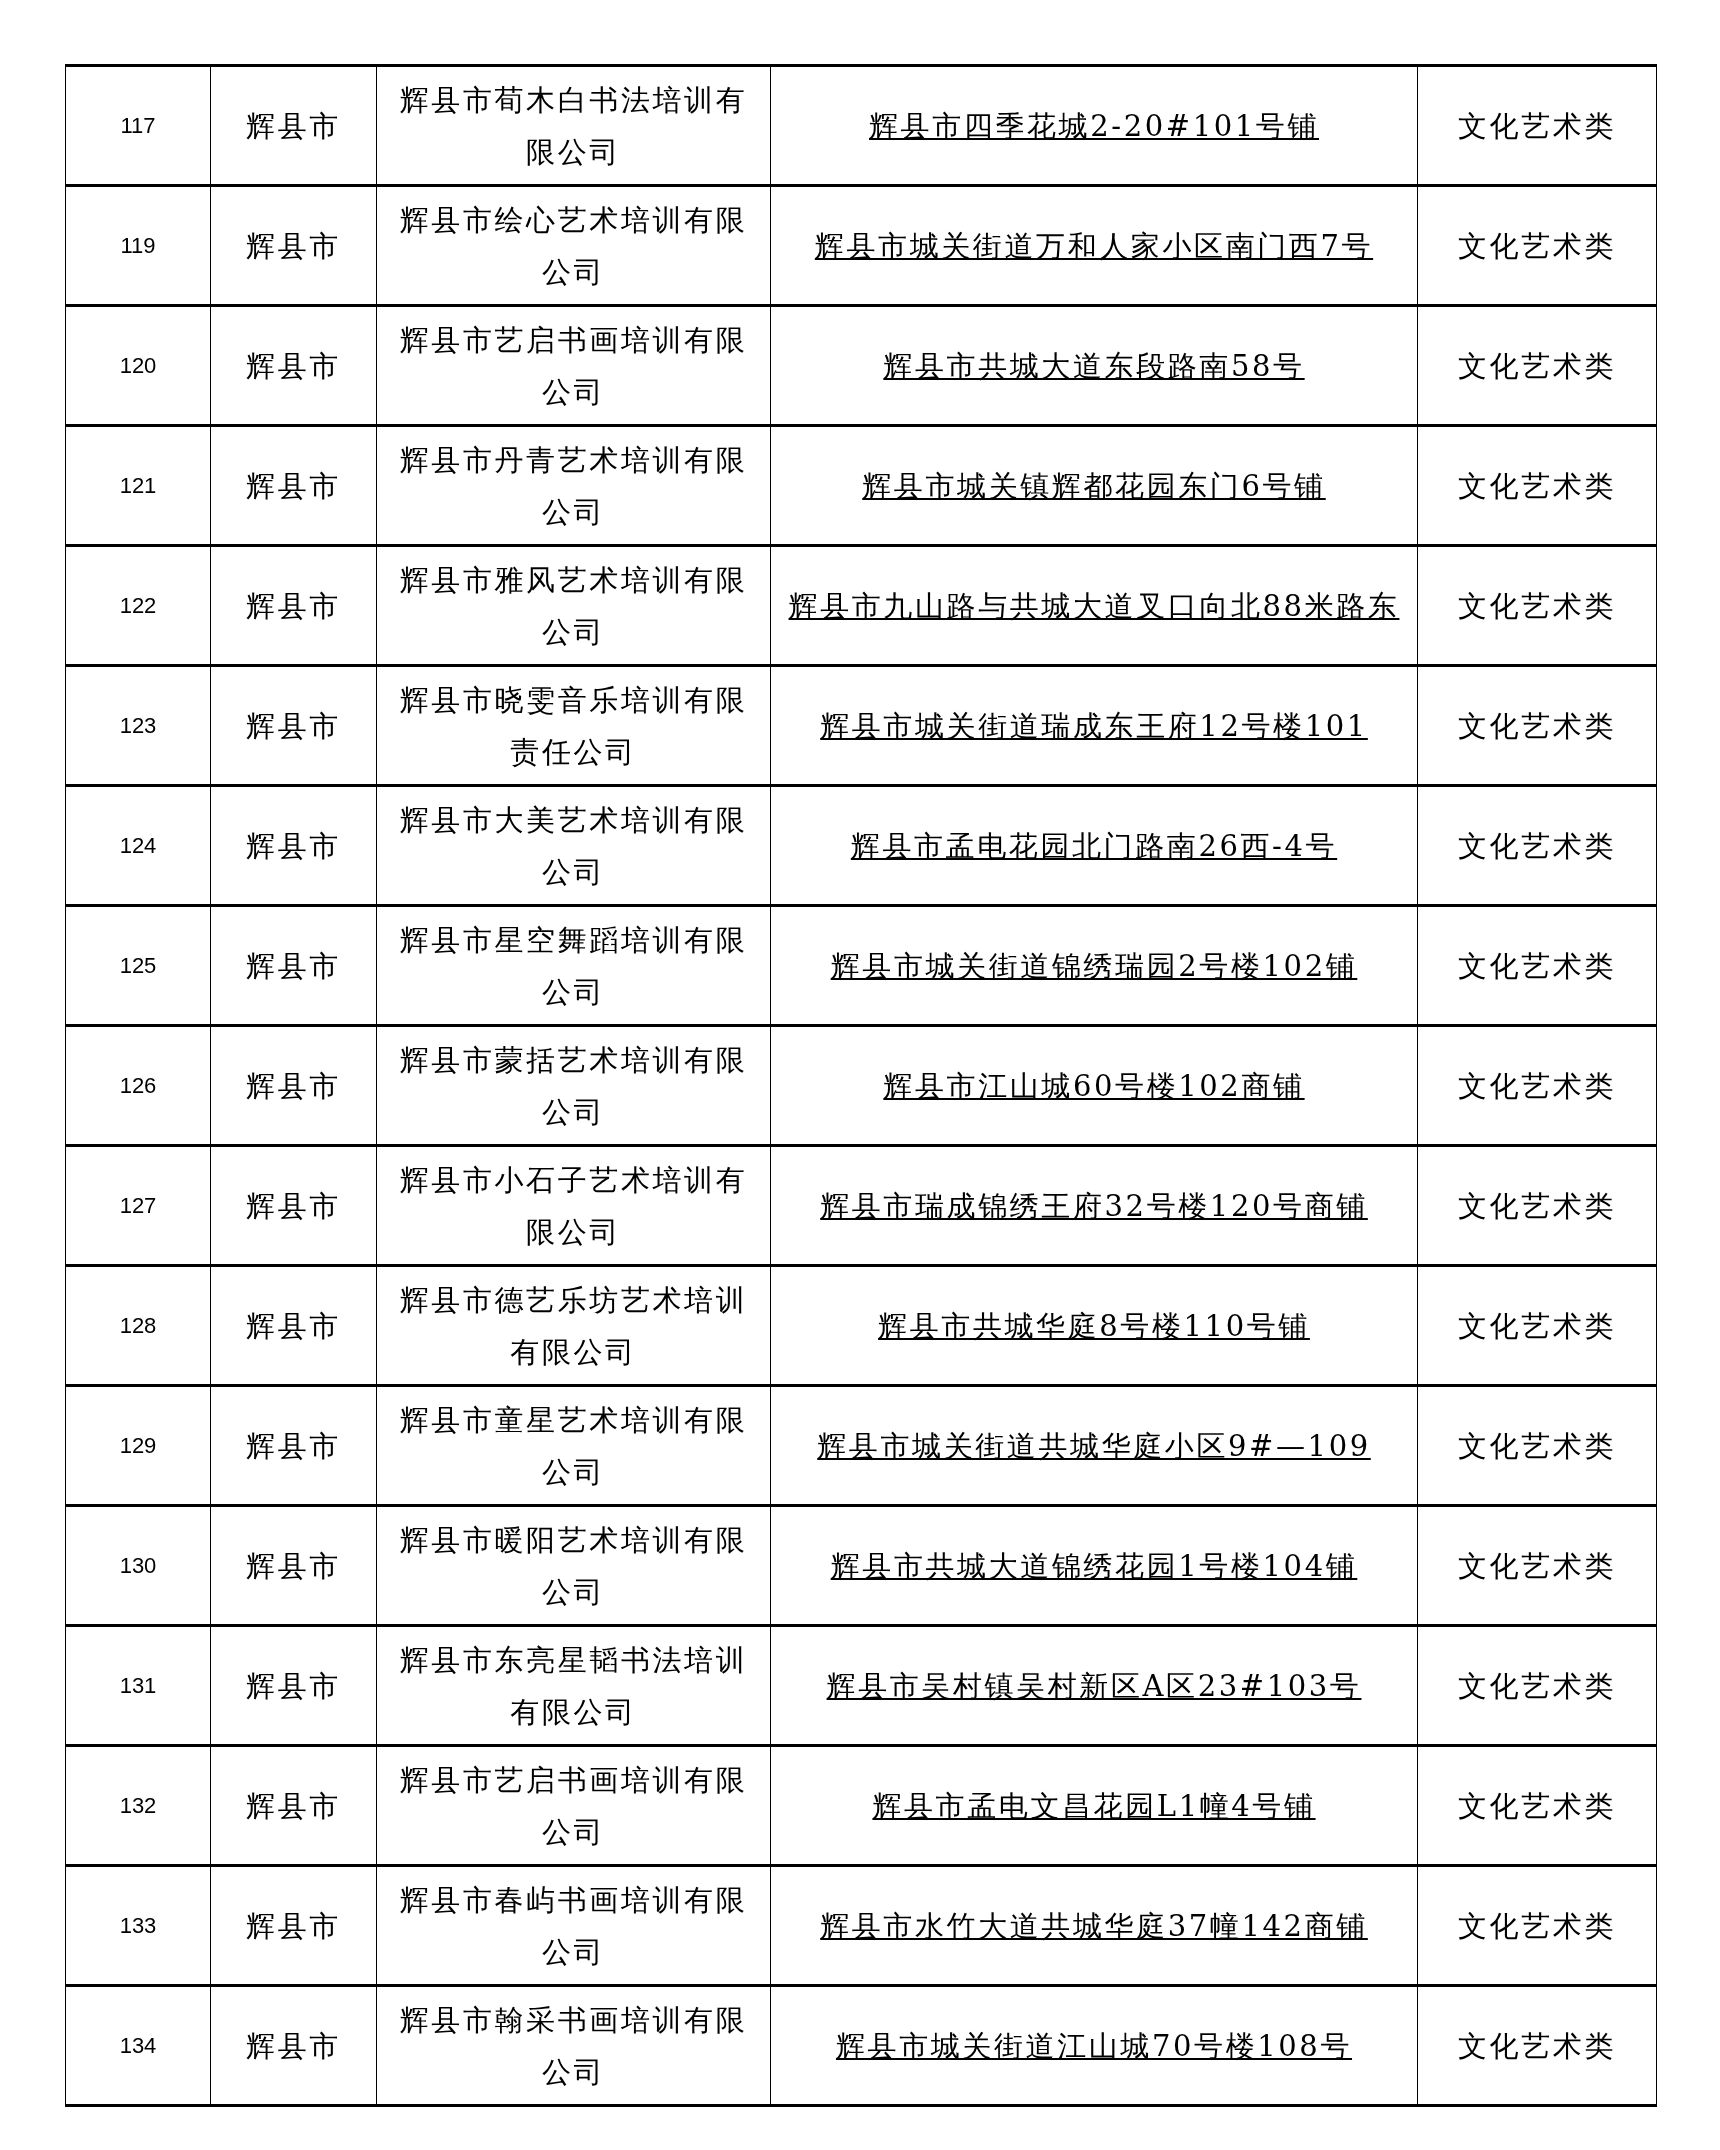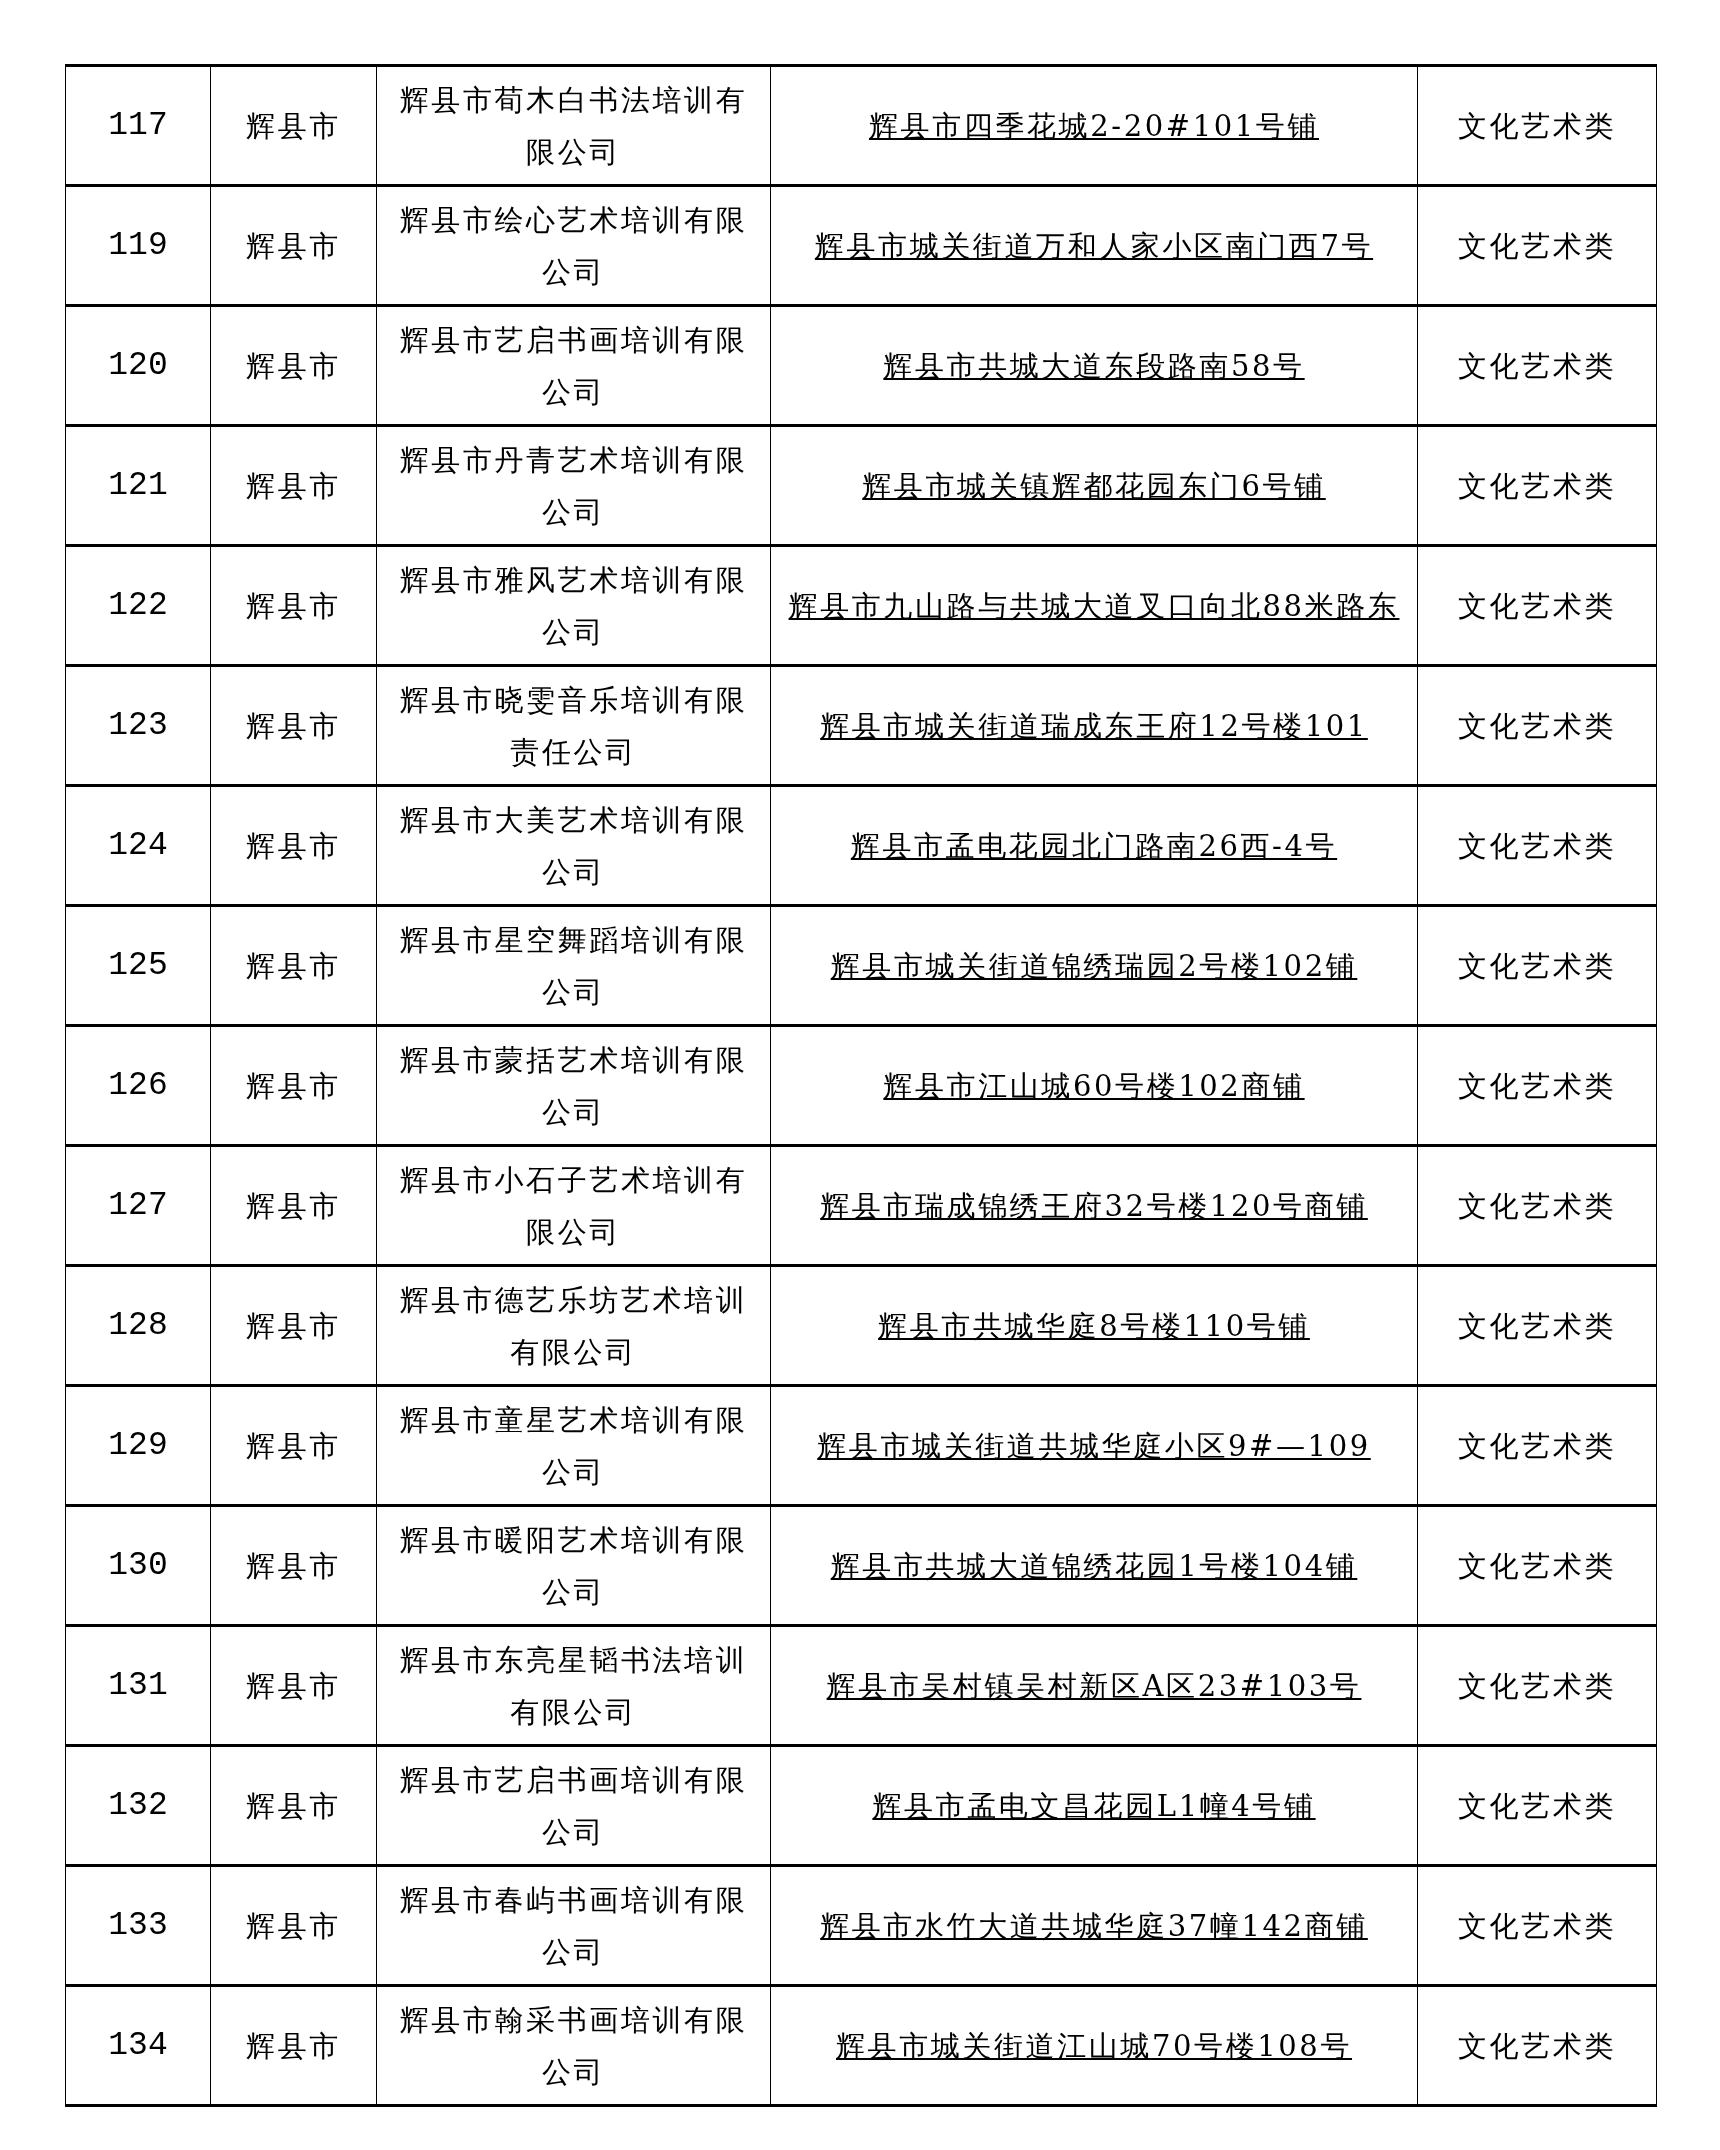--- a/index.html
+++ b/index.html
@@ -27,21 +27,21 @@
     border-bottom: 3px solid #000;
     text-align: center;
     vertical-align: middle;
     padding: 0 13px;
     font-size: 29px;
     line-height: 52px;
     letter-spacing: 2.6px;
     word-break: break-all;
     overflow: hidden;
   }
-  table.roster td.no { font-family: Liberation Mono, monospace; font-size: 33px; letter-spacing: 0; }
+  table.roster td.no { font-family: Liberation Sans, sans-serif; font-size: 22px; letter-spacing: 0; }
   table.roster td.name { padding: 0 19px; }
   table.roster td.addr { padding: 0 17px; text-decoration: underline; }
 </style>
 </head>
 <body>
 
 <div class="page">
   <table class="roster">
     <colgroup>
       <col class="c-no">

